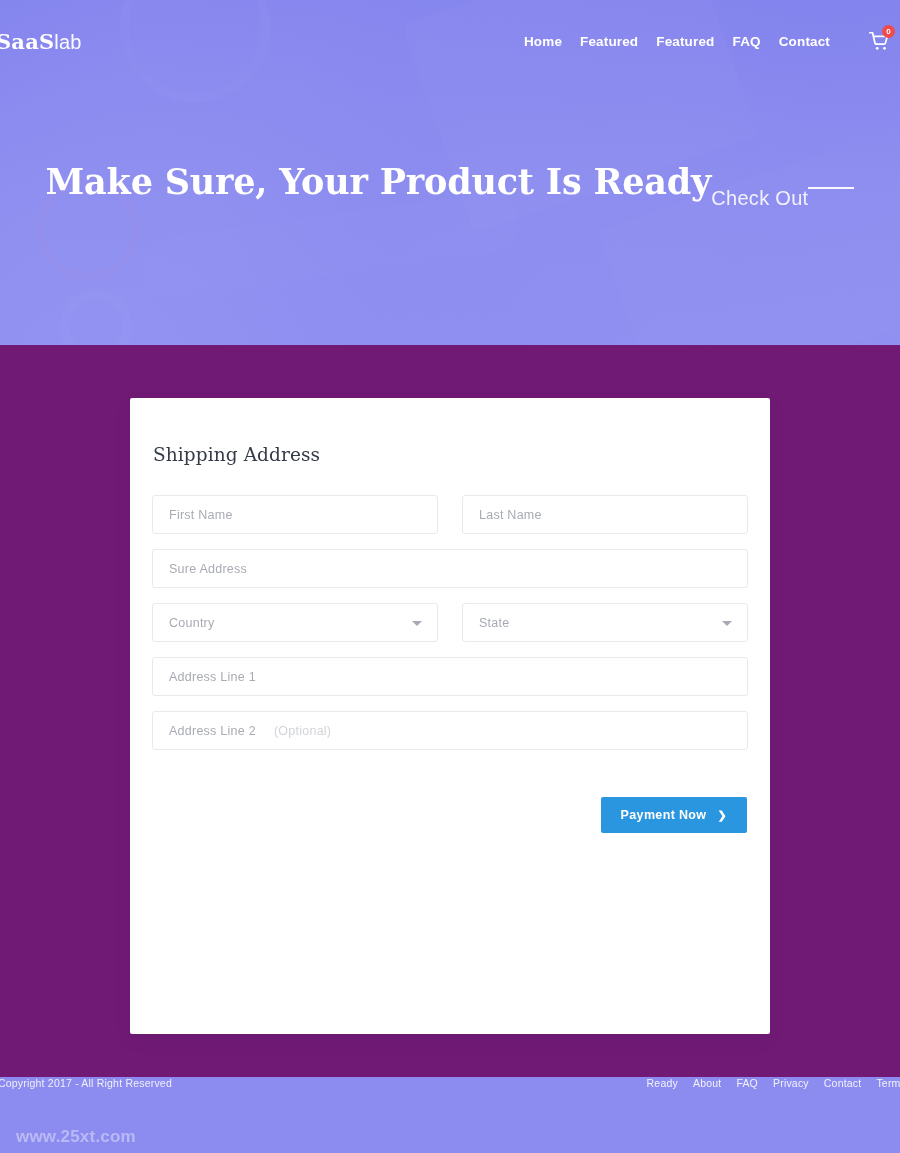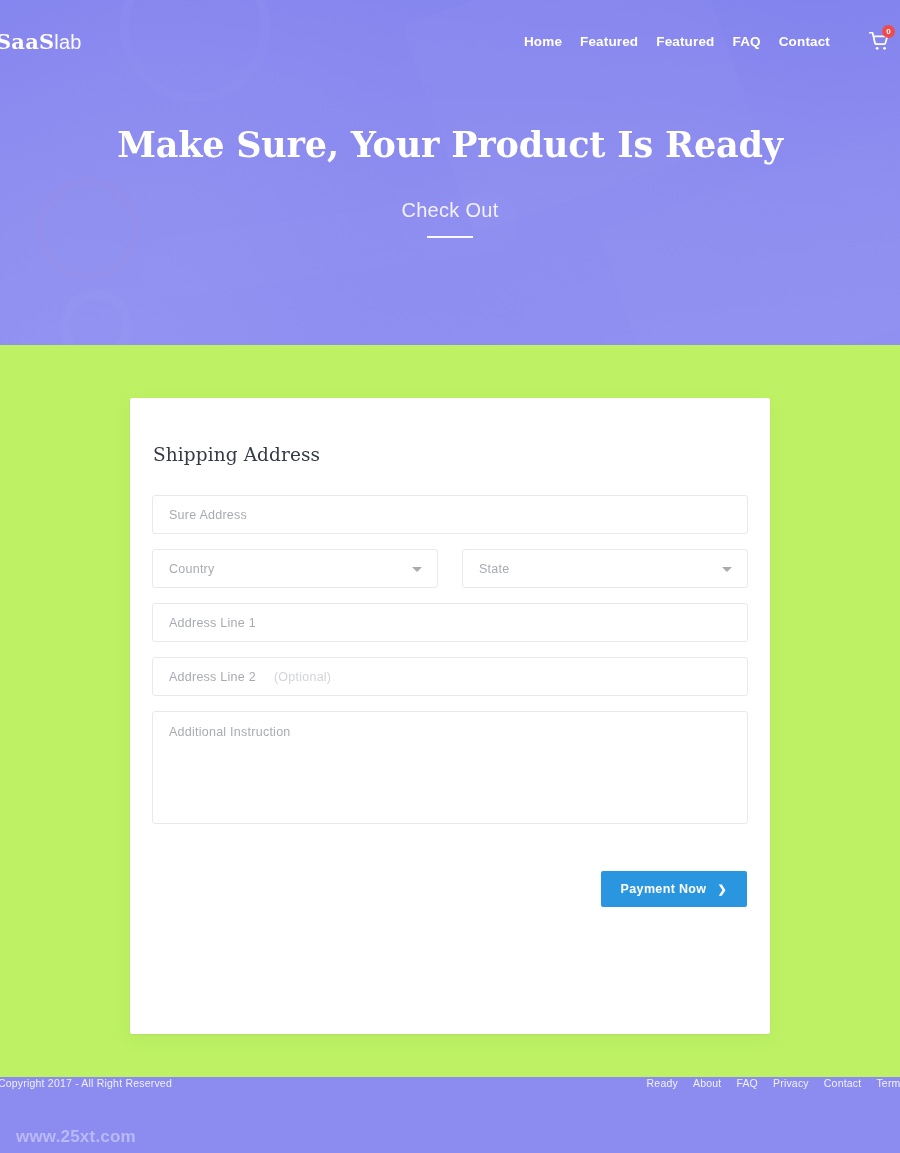--- a/index.html
+++ b/index.html
@@ -117,21 +117,21 @@
     font-weight: 700;
   }
 
   
   .hero-content {
     position: absolute;
     top: 0; left: 0;
     width: 900px;
     height: 348px;
     display: flex;
-    flex-direction: column;
+    flex-direction: row;
     align-items: center;
     justify-content: center;
     z-index: 4;
     padding-top: 14px;
   }
   .hero-title {
     font-family: "DejaVu Serif", "Liberation Serif", serif;
     font-weight: 700;
     font-size: 35px;
     color: #ffffff;
@@ -150,21 +150,21 @@
     width: 46px;
     height: 2px;
     background: #ffffff;
     opacity: .95;
   }
 
   
   .main {
     width: 900px;
     height: 732px;
-    background: #bef264;
+    background: #701a75;
     position: relative;
   }
   .card {
     position: absolute;
     left: 130px;
     top: 53px;
     width: 640px;
     height: 636px;
     background: #ffffff;
     border-radius: 2px;
@@ -348,20 +348,28 @@
     <div class="hero-rule"></div>
   </div>
 </section>
 
 <main class="main">
   <section class="card">
     <h2 class="card-title">Shipping Address</h2>
 
     <form class="form">
 
+      <div class="row">
+        <div class="field">
+          <span class="ph">First Name</span>
+        </div>
+        <div class="field">
+          <span class="ph">Last Name</span>
+        </div>
+      </div>
 
       <div class="row">
         <div class="field">
           <span class="ph">Sure Address</span>
         </div>
       </div>
 
       <div class="row">
         <div class="field select">
           <span class="ph">Country</span>
@@ -380,25 +388,20 @@
         </div>
       </div>
 
       <div class="row">
         <div class="field full">
           <span class="ph">Address Line 2</span>
           <span class="ph-optional">(Optional)</span>
         </div>
       </div>
 
-      <div class="row">
-        <div class="field full textarea">
-          <span class="ph">Additional Instruction</span>
-        </div>
-      </div>
 
       <div class="actions">
         <button type="button" class="pay-btn">
           <span>Payment Now</span>
           <span class="chev">❯</span>
         </button>
       </div>
 
     </form>
   </section>

